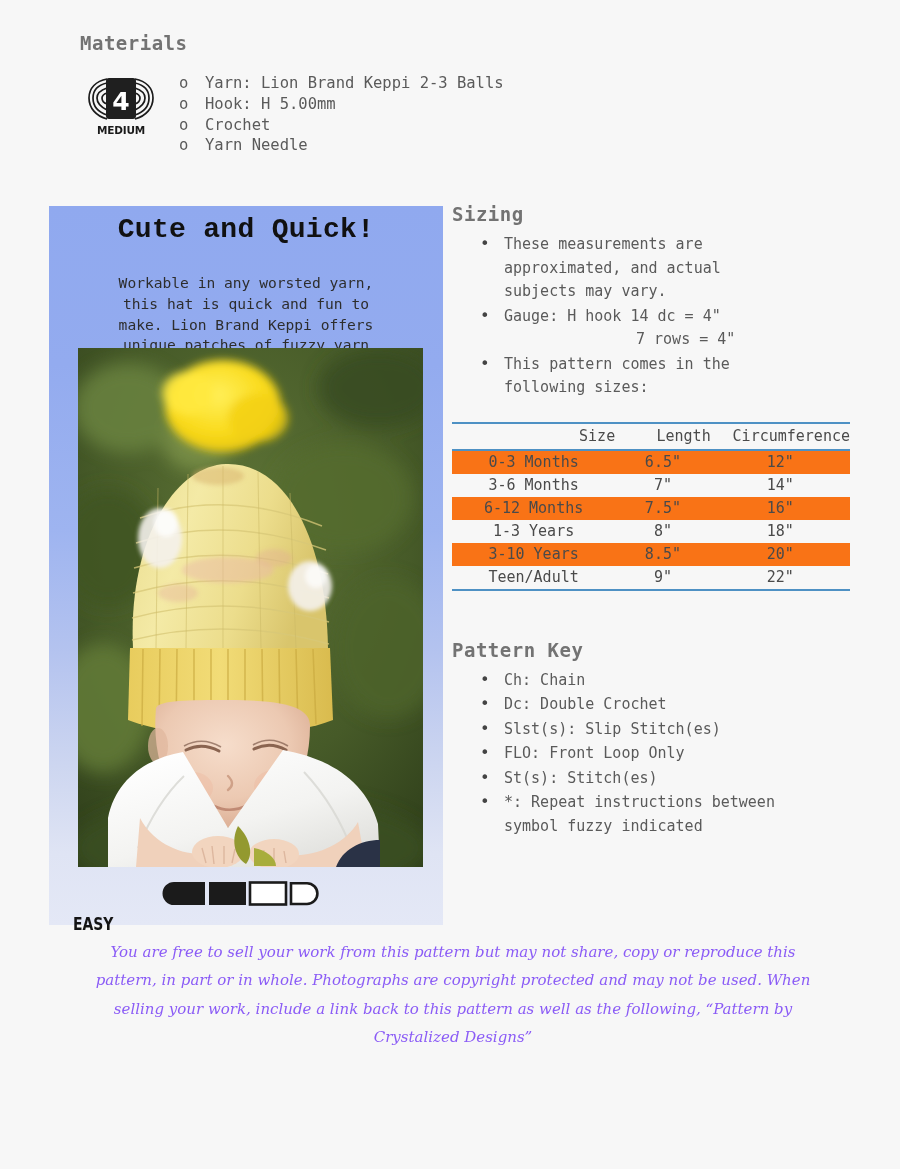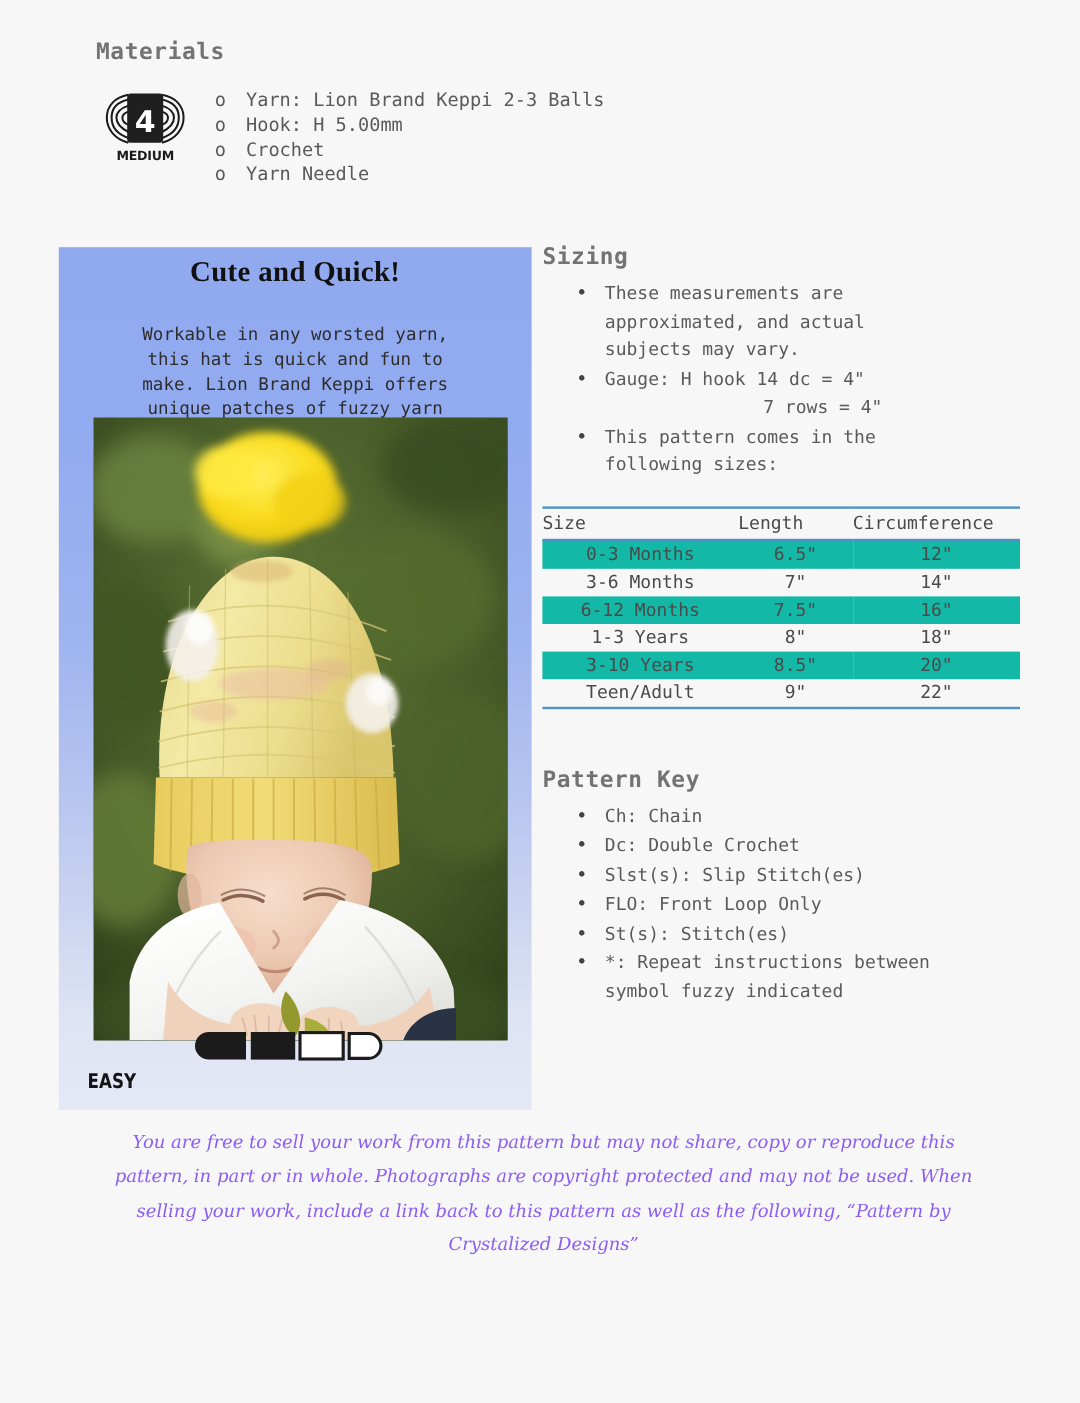--- a/index.html
+++ b/index.html
@@ -90,23 +90,23 @@
         #90a9ef 0%,
         #93abef 22%,
         #9eb4f0 45%,
         #b4c3ef 62%,
         #cdd6f0 78%,
         #dfe4f4 90%,
         #e4e8f6 100%);
   }
   .panel-title {
     text-align: center;
-    font-family: Liberation Serif, serif;
+    font-family: Liberation Mono, monospace;
     font-weight: bold;
-    font-size: 24px;
+    font-size: 28px;
     color: #111;
     padding-top: 8px;
     letter-spacing: 0.3px;
   }
   .panel-desc {
     text-align: center;
     font-size: 14.6px;
     line-height: 20.8px;
     color: #2d2d2d;
     margin-top: 28px;
@@ -124,21 +124,21 @@
     overflow: hidden;
     background: #3b4a22;
   }
   .photo svg { display: block; }
 
   
   .difficulty {
     position: absolute;
     left: 0;
     right: 0;
-    top: 652px;
+    top: 674px;
     text-align: center;
   }
   .meter {
     display: inline-block;
   }
   .meter svg { display: block; }
   .difficulty-label {
     font-family: "DejaVu Sans", "Liberation Sans", sans-serif;
     font-weight: bold;
     font-size: 17px;
@@ -192,30 +192,30 @@
     border-collapse: collapse;
     border-top: 2.5px solid #4e91c4;
     border-bottom: 2.5px solid #4e91c4;
   }
   .size-table th {
     font-weight: normal;
     font-size: 15px;
     color: #4a4a4a;
     padding: 3px 0 4px;
     border-bottom: 2.5px solid #4e91c4;
-    text-align: left;
+    text-align: right;
   }
   .size-table td {
     font-size: 15px;
     color: #4a4a4a;
     padding: 2px 0 3px;
     text-align: center;
   }
   .size-table tbody tr.shaded td {
-    background: #14b8a6;
+    background: #f97316;
   }
   .size-table .col-size { width: 41%; }
   .size-table .col-length { width: 24%; }
   .size-table .col-circ { width: 35%; }
 
   .pattern-key-heading {
     margin-top: 48px;
   }
 
   

